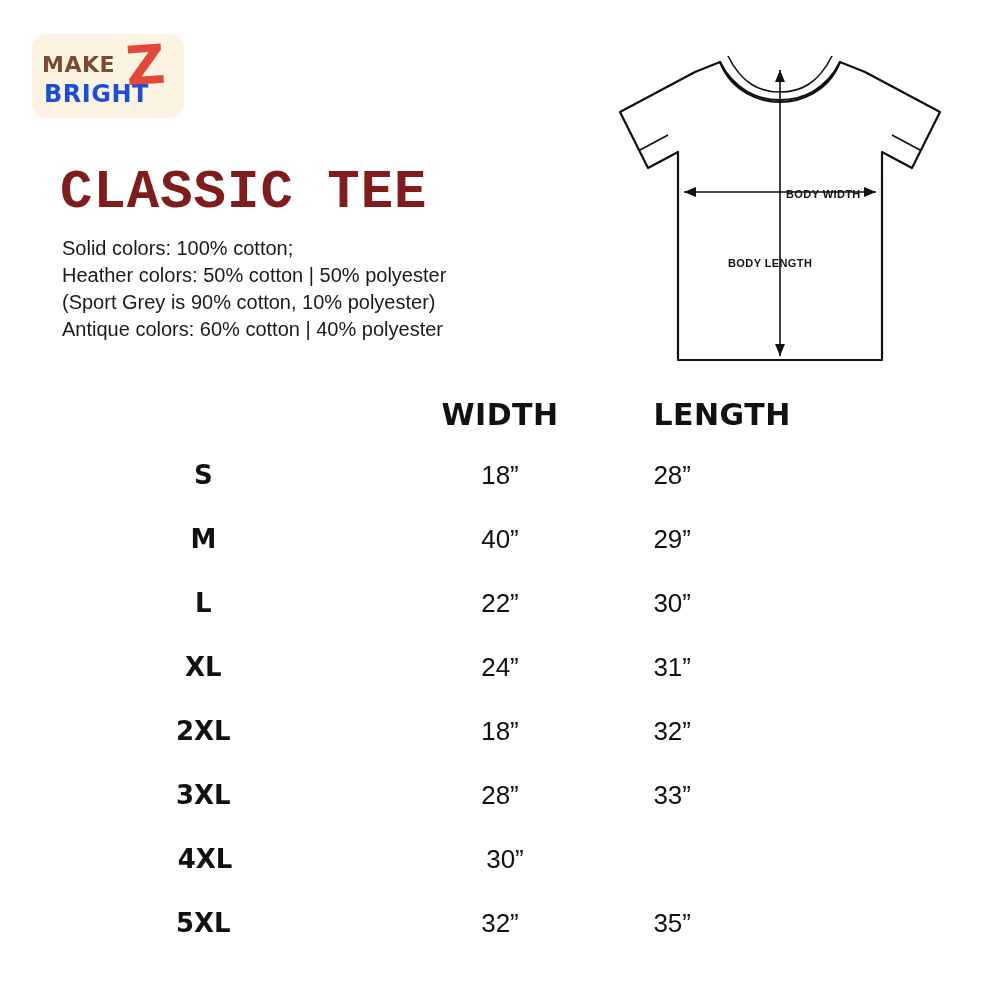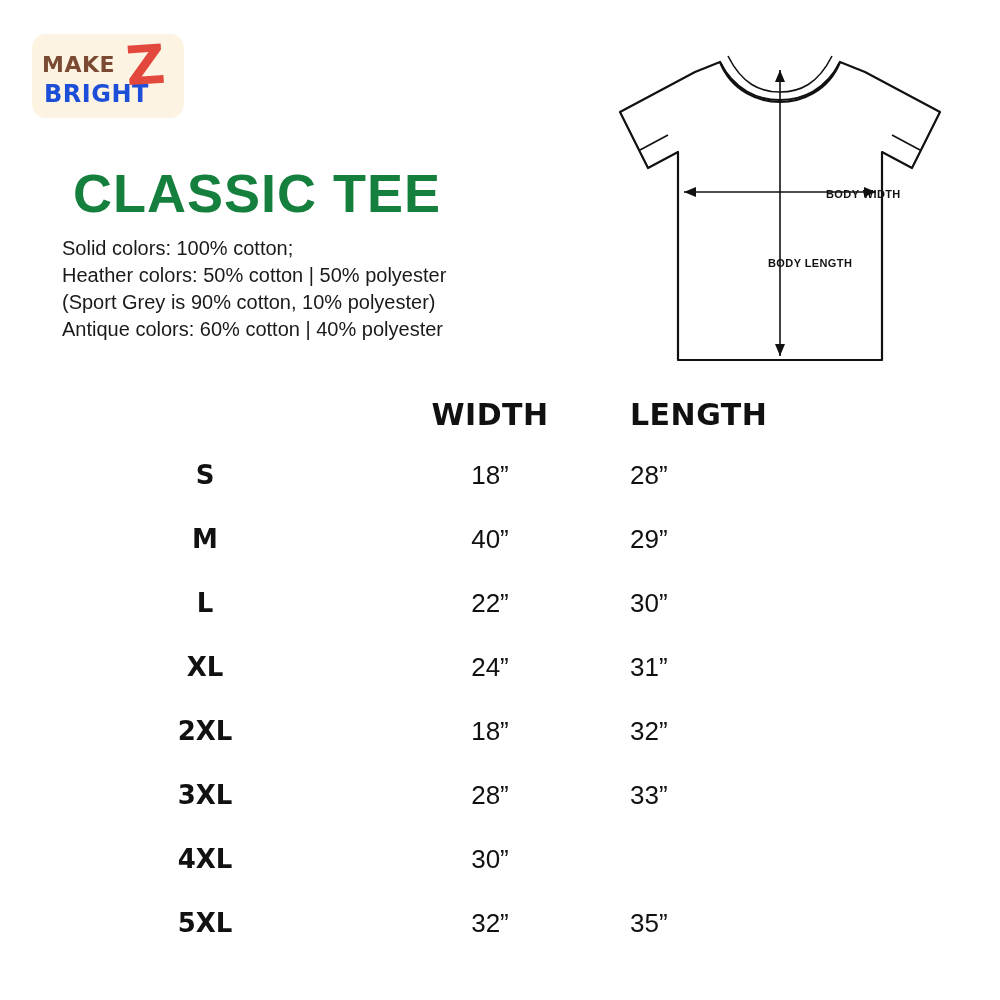--- a/index.html
+++ b/index.html
@@ -60,26 +60,25 @@
     font-size: 54px;
     color: #e2483b;
     transform: rotate(-4deg);
   }
 
   
   #title {
     position: absolute;
     left: 60px;
     top: 162px;
-    font-family: Liberation Sans, sans-serif;
+    font-family: Liberation Mono, monospace;
     font-weight: bold;
     font-size: 54px;
     letter-spacing: 1px;
-    color: #15803d;
-    margin-left: 13px;
+    color: #7f1d1d;
   }
   #desc {
     position: absolute;
     left: 62px;
     top: 235px;
     width: 520px;
     font-size: 20px;
     line-height: 27px;
     color: #1a1a1a;
   }
@@ -93,36 +92,36 @@
     width: 360px;
     height: 340px;
   }
   .diagram-label {
     position: absolute;
     font-family: "Liberation Sans", sans-serif;
     font-weight: bold;
     font-size: 11px;
     letter-spacing: 0.4px;
     color: #111111;
-    margin-left: 40px;
   }
   #label-body-width { left: 186px; top: 148px; }
   #label-body-length { left: 128px; top: 217px; }
 
   
   #table {
     position: absolute;
     left: 60px;
     top: 385px;
     width: 880px;
   }
   .row {
     display: flex;
     align-items: center;
     height: 64px;
+    gap: 15px;
   }
   .col-size   { width: 290px; text-align: center; }
   .col-width  { width: 280px; text-align: center; }
   .col-length { width: 290px; text-align: left; }
 
   .head {
     height: 58px;
   }
   .head .col-size { }
   .head .col-width,

